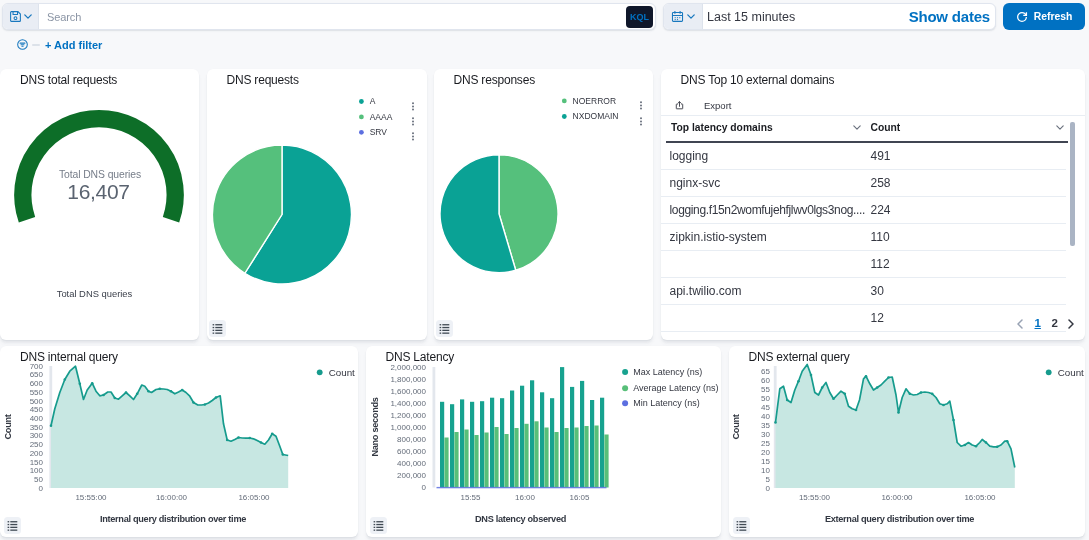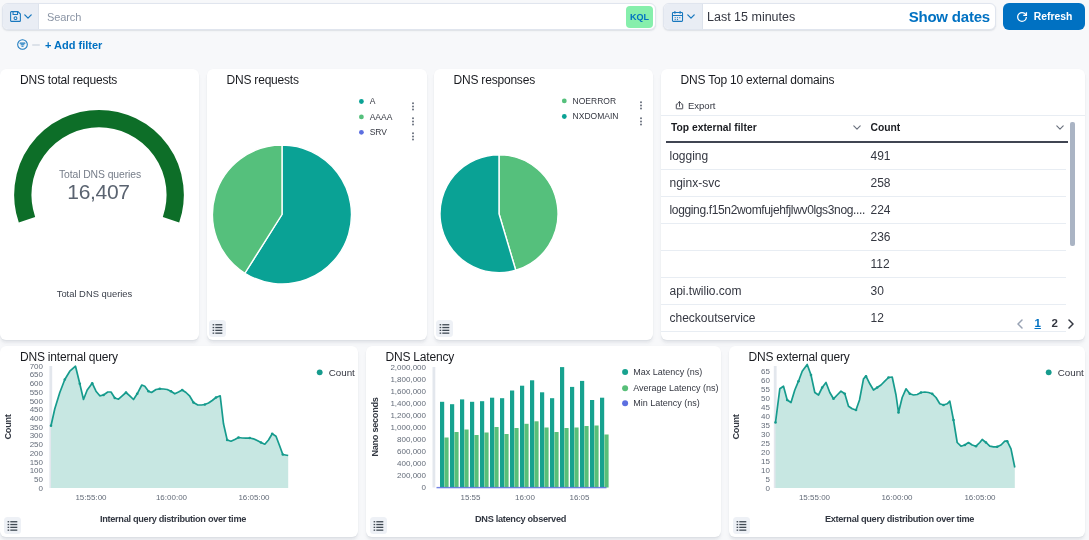--- a/index.html
+++ b/index.html
@@ -6,21 +6,21 @@
 .panel { position:absolute; background:#fff; border-radius:6px; box-shadow:0 .8px .8px rgba(65,78,101,.06),0 2.3px 2px rgba(65,78,101,.05),0 4px 4px rgba(65,78,101,.04); }
 .ptitle { position:absolute; left:5px; top:3.5px; font-size:12px; letter-spacing:-0.2px; font-weight:normal; color:#1a1c21;padding-left:15px; }
 svg.chart { position:absolute; left:0; top:0; }
 .tick { font-size:8px; fill:#646c79; font-family:"Liberation Sans",sans-serif; }
 .axtitle { font-size:9.2px; letter-spacing:-0.3px; font-weight:bold; fill:#333842; font-family:"Liberation Sans",sans-serif; }
 text { font-family:"Liberation Sans",sans-serif; }
 .listicon { position:absolute; left:4px; bottom:3.5px; width:17px; height:17px; }
 .searchbar { position:absolute; left:2px; top:3px; width:654px; height:27px; background:#fff; border:1px solid #e0e5ee; border-radius:6px; box-shadow:0 1px 1.5px rgba(101,115,135,.18); display:flex; align-items:center; }
 .sseg { width:36px; height:100%; background:#e9edf4; border-right:1px solid #dde3ec; border-radius:5px 0 0 5px; display:flex; align-items:center; justify-content:center; gap:2px; }
 .placeholder { color:#8b95a5; font-size:11px; letter-spacing:-0.1px; margin-left:8px; flex:1; }
-.kql { width:27px; height:22px; margin-right:2px; background:#86efac; border-radius:4px; display:flex; align-items:center; justify-content:center; color:#0071c2; font-weight:bold; font-size:9px; }
+.kql { width:27px; height:22px; margin-right:2px; background:#0f172a; border-radius:4px; display:flex; align-items:center; justify-content:center; color:#0071c2; font-weight:bold; font-size:9px; }
 .datepicker { position:absolute; left:663px; top:3px; width:333px; height:27px; background:#fff; border:1px solid #e0e5ee; border-radius:6px; box-shadow:0 1px 1.5px rgba(101,115,135,.18); display:flex; align-items:center; }
 .dseg { width:39px; height:100%; background:#e9edf4; border-right:1px solid #dde3ec; border-radius:5px 0 0 5px; display:flex; align-items:center; justify-content:center; gap:3px; }
 .dtext { color:#343741; font-size:12.5px; margin-left:4px; flex:1; }
 .showdates { color:#0071c2; font-size:15px; font-weight:bold; letter-spacing:-0.2px; margin-right:5px; }
 .refresh { position:absolute; left:1003px; top:3px; width:82px; height:27px; background:#0071c2; border-radius:6px; color:#fff; font-weight:bold; font-size:10.4px; display:flex; align-items:center; justify-content:center; gap:6px; }
 .filterrow { position:absolute; left:4px; top:38px; height:13px; display:flex; align-items:center;padding-left:13px; }
 .addfilter { color:#0071c2; font-size:11px; font-weight:bold; }
 .trow { display:flex; height:27px; align-items:center; border-bottom:1px solid #e8edf3; font-size:12px; color:#343741; position:relative; }
 .trow .c1 { position:absolute; left:9px; width:197px; white-space:nowrap; overflow:hidden; }
 .trow .c2 { position:absolute; left:210px; }
@@ -164,30 +164,30 @@
           <rect x="3.6" y="9.7" width="1.6" height="1.3"></rect>
           <rect x="6.3" y="9.7" width="7" height="1.3"></rect>
           <rect x="3.6" y="12.5" width="1.6" height="1.3"></rect>
           <rect x="6.3" y="12.5" width="7" height="1.3"></rect>
         </g>
       </svg></div>
 </div>
 
 <div class="panel" style="left:660.5px;top:69px;width:424.5px;height:271px">
   <div class="ptitle">DNS Top 10 external domains</div>
-  <div class="abs" style="left:14.5px;top:31px;display:flex;align-items:center;gap:4px">
+  <div class="abs" style="left:14.5px;top:31px;display:flex;align-items:center;gap:20px">
       <svg width="9" height="9" viewBox="0 0 16 16" fill="none" stroke="#343741" stroke-width="1.6">
         <path d="M5 5.5 H3 a.7.7 0 0 0-.7.7 v7 a.7.7 0 0 0 .7.7 h10 a.7.7 0 0 0 .7-.7 v-7 a.7.7 0 0 0-.7-.7 H11"></path>
         <path d="M8 1.5 v8 M5.2 4 8 1.2 10.8 4" stroke-linecap="round" stroke-linejoin="round"></path>
       </svg>
       <span style="font-size:9.5px;color:#343741">Export</span>
     </div>
   <div class="abs" style="left:0;top:46px;width:424.5px;border-top:1px solid #e8edf3"></div>
   <div class="abs" style="left:10.5px;top:50px;width:403px;height:17px">
-    <span class="abs" style="left:0;top:2.5px;font-size:10.3px;font-weight:bold;color:#1a1c21">Top external filter</span>
+    <span class="abs" style="left:0;top:2.5px;font-size:10.3px;font-weight:bold;color:#1a1c21">Top latency domains</span>
     <span class="abs" style="left:182px;top:5.5px;display:flex">
         <svg width="8" height="5" viewBox="0 0 10 6" fill="none" stroke="#69707d" stroke-width="1.4" stroke-linecap="round" stroke-linejoin="round">
           <path d="M1 1 L5 5 L9 1"></path>
         </svg>
       </span>
     <span class="abs" style="left:199.5px;top:2.5px;font-size:10.3px;font-weight:bold;color:#1a1c21">Count</span>
     <span class="abs" style="left:385px;top:5.5px;display:flex">
         <svg width="8" height="5" viewBox="0 0 10 6" fill="none" stroke="#69707d" stroke-width="1.4" stroke-linecap="round" stroke-linejoin="round">
           <path d="M1 1 L5 5 L9 1"></path>
         </svg>
@@ -201,31 +201,31 @@
       </div>
       <div class="trow">
         <span class="c1" style="">nginx-svc</span>
         <span class="c2">258</span>
       </div>
       <div class="trow">
         <span class="c1" style="letter-spacing:-0.35px">logging.f15n2womfujehfjlwv0lgs3nog....</span>
         <span class="c2">224</span>
       </div>
       <div class="trow">
-        <span class="c2">236</span>
+        <span class="c1" style="">zipkin.istio-system</span>
+        <span class="c2">110</span>
       </div>
       <div class="trow">
         <span class="c2">112</span>
       </div>
       <div class="trow">
         <span class="c1" style="">api.twilio.com</span>
         <span class="c2">30</span>
       </div>
       <div class="trow">
-        <span class="c1" style="">checkoutservice</span>
         <span class="c2">12</span>
       </div>
     </div>
   <div class="abs" style="left:409.5px;top:53px;width:4.5px;height:124px;background:#aab4c4;border-radius:2px"></div>
   <div class="abs" style="left:355px;top:247.5px;width:62px;height:13px;font-size:11.5px">
     <svg class="abs" style="left:0;top:2px" width="7" height="10" viewBox="0 0 7 10" fill="none" stroke="#98a2b3" stroke-width="1.5" stroke-linecap="round" stroke-linejoin="round">
         <path d="M6 1 L2 5 L6 9"></path>
       </svg>
     <span class="abs" style="left:19px;top:0;color:#0071c2;font-weight:bold;text-decoration:underline">1</span>
     <span class="abs" style="left:36px;top:0;color:#343741;font-weight:bold">2</span>

